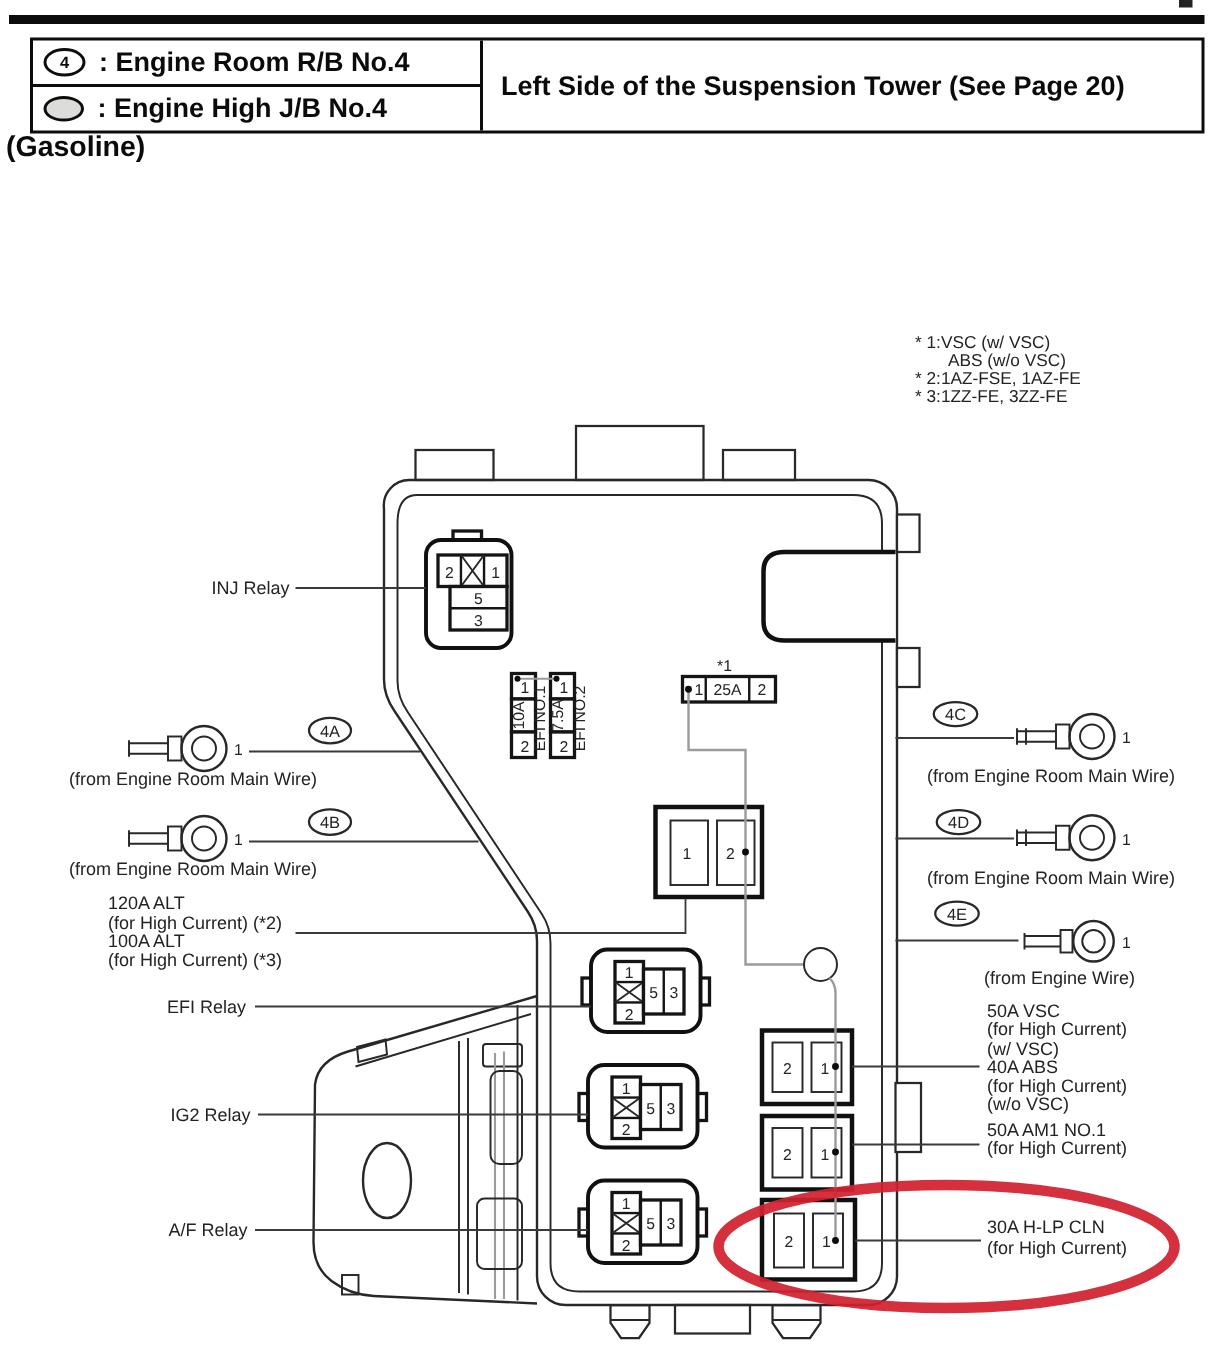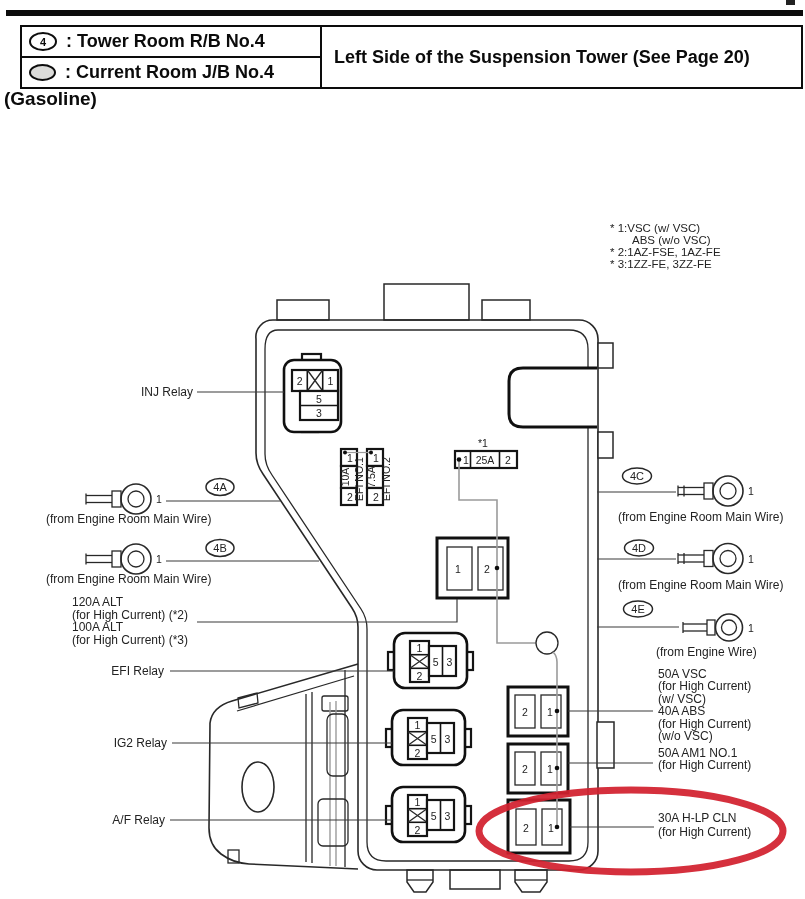--- a/index.html
+++ b/index.html
@@ -40,25 +40,25 @@
 <div class="page">
   <div class="top-rule"></div>
   <div class="corner-mark"></div>
 
   <div class="legend">
     <div class="legend-left">
       <div class="legend-row">
         <span class="icon-circ4">
             <span>4</span>
           </span>
-        <span>: Tower Room R/B No.4</span>
+        <span>: Engine Room R/B No.4</span>
       </div>
       <div class="legend-row bt">
         <span class="icon-oval"></span>
-        <span>: Current Room J/B No.4</span>
+        <span>: Engine High J/B No.4</span>
       </div>
     </div>
     <div class="legend-right">Left Side of the Suspension Tower (See Page 20)</div>
   </div>
   <div class="fuel">(Gasoline)</div>
 
   <svg class="diagram" width="805" height="899" viewBox="0 0 805 899">
 
     <g>
       <text class="note" x="610" y="232">* 1:VSC (w/ VSC)</text>

